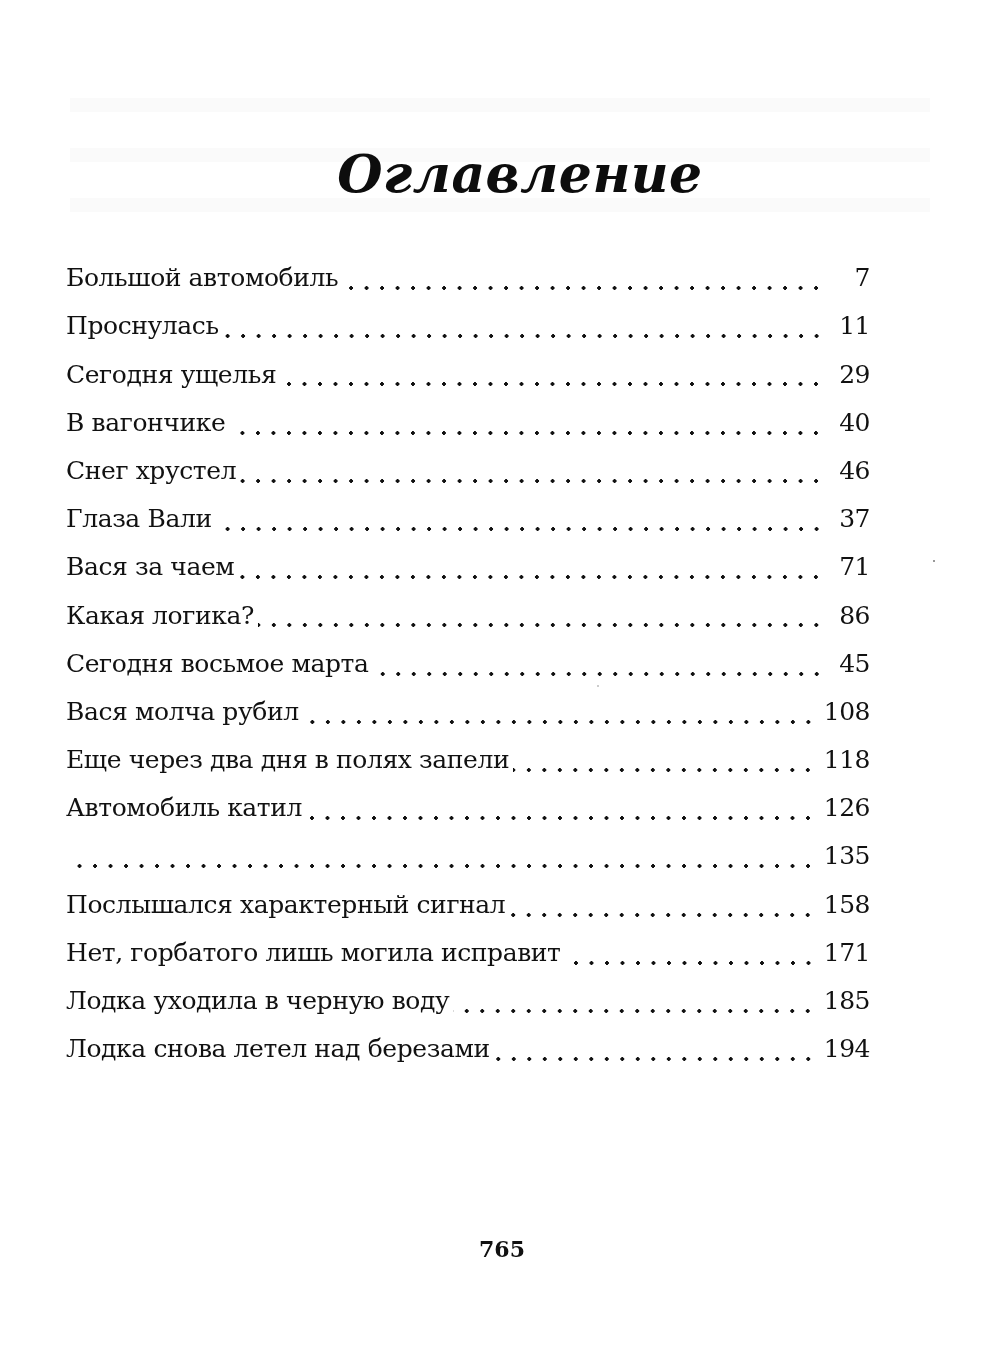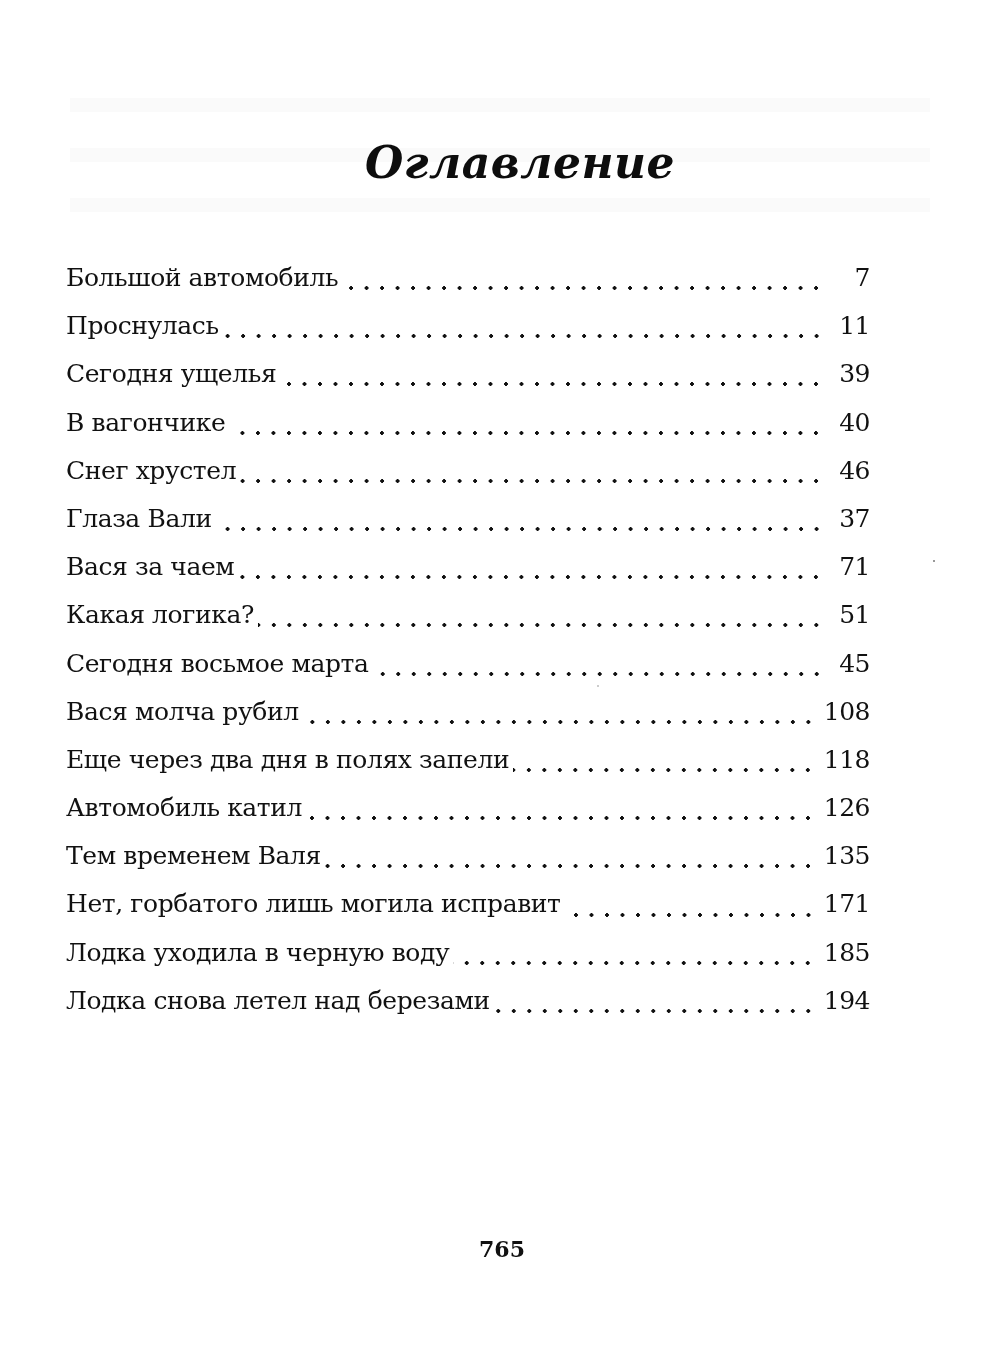--- a/index.html
+++ b/index.html
@@ -32,37 +32,37 @@
       pointer-events: none;
     }
     .page-title {
       position: absolute;
       left: 0;
       right: 0;
       top: 108px;
       text-align: center;
       font-family: "DejaVu Serif", "Liberation Serif", serif;
       font-style: italic;
-      font-size: 44px;
+      font-size: 52px;
       letter-spacing: 0.5px;
       padding-left: 40px;
       color: #0d0d0d;
     }
     .toc {
       position: absolute;
       left: 66px;
       width: 804px;
       top: 254px;
       margin: 0;
       padding: 0;
       list-style: none;
     }
     .toc-row {
       display: flex;
-      align-items: flex-start;
+      align-items: flex-end;
       height: 48.2px;
       font-size: 25px;
       line-height: 48px;
       white-space: nowrap;
     }
     .toc-title {
       flex: 0 0 auto;
       padding-right: 4px;
       font-family: "DejaVu Serif", "Liberation Serif", serif;
       letter-spacing: -0.4px;
@@ -121,21 +121,21 @@
     <span class="toc-page">7</span>
   </li>
   <li class="toc-row">
     <span class="toc-title">Проснулась</span>
     <span class="toc-leader"></span>
     <span class="toc-page">11</span>
   </li>
   <li class="toc-row">
     <span class="toc-title">Сегодня ущелья</span>
     <span class="toc-leader"></span>
-    <span class="toc-page">39</span>
+    <span class="toc-page">29</span>
   </li>
   <li class="toc-row">
     <span class="toc-title">В вагончике</span>
     <span class="toc-leader"></span>
     <span class="toc-page">40</span>
   </li>
   <li class="toc-row">
     <span class="toc-title">Снег хрустел</span>
     <span class="toc-leader"></span>
     <span class="toc-page">46</span>
@@ -146,21 +146,21 @@
     <span class="toc-page">37</span>
   </li>
   <li class="toc-row">
     <span class="toc-title">Вася за чаем</span>
     <span class="toc-leader"></span>
     <span class="toc-page">71</span>
   </li>
   <li class="toc-row">
     <span class="toc-title">Какая логика?</span>
     <span class="toc-leader"></span>
-    <span class="toc-page">51</span>
+    <span class="toc-page">86</span>
   </li>
   <li class="toc-row">
     <span class="toc-title">Сегодня восьмое марта</span>
     <span class="toc-leader"></span>
     <span class="toc-page">45</span>
   </li>
   <li class="toc-row">
     <span class="toc-title">Вася молча рубил</span>
     <span class="toc-leader"></span>
     <span class="toc-page">108</span>
@@ -169,23 +169,27 @@
     <span class="toc-title">Еще через два дня в полях запели</span>
     <span class="toc-leader"></span>
     <span class="toc-page">118</span>
   </li>
   <li class="toc-row">
     <span class="toc-title">Автомобиль катил</span>
     <span class="toc-leader"></span>
     <span class="toc-page">126</span>
   </li>
   <li class="toc-row">
-    <span class="toc-title">Тем временем Валя</span>
     <span class="toc-leader"></span>
     <span class="toc-page">135</span>
+  </li>
+  <li class="toc-row">
+    <span class="toc-title">Послышался характерный сигнал</span>
+    <span class="toc-leader"></span>
+    <span class="toc-page">158</span>
   </li>
   <li class="toc-row">
     <span class="toc-title">Нет, горбатого лишь могила исправит</span>
     <span class="toc-leader"></span>
     <span class="toc-page">171</span>
   </li>
   <li class="toc-row">
     <span class="toc-title">Лодка уходила в черную воду</span>
     <span class="toc-leader"></span>
     <span class="toc-page">185</span>

